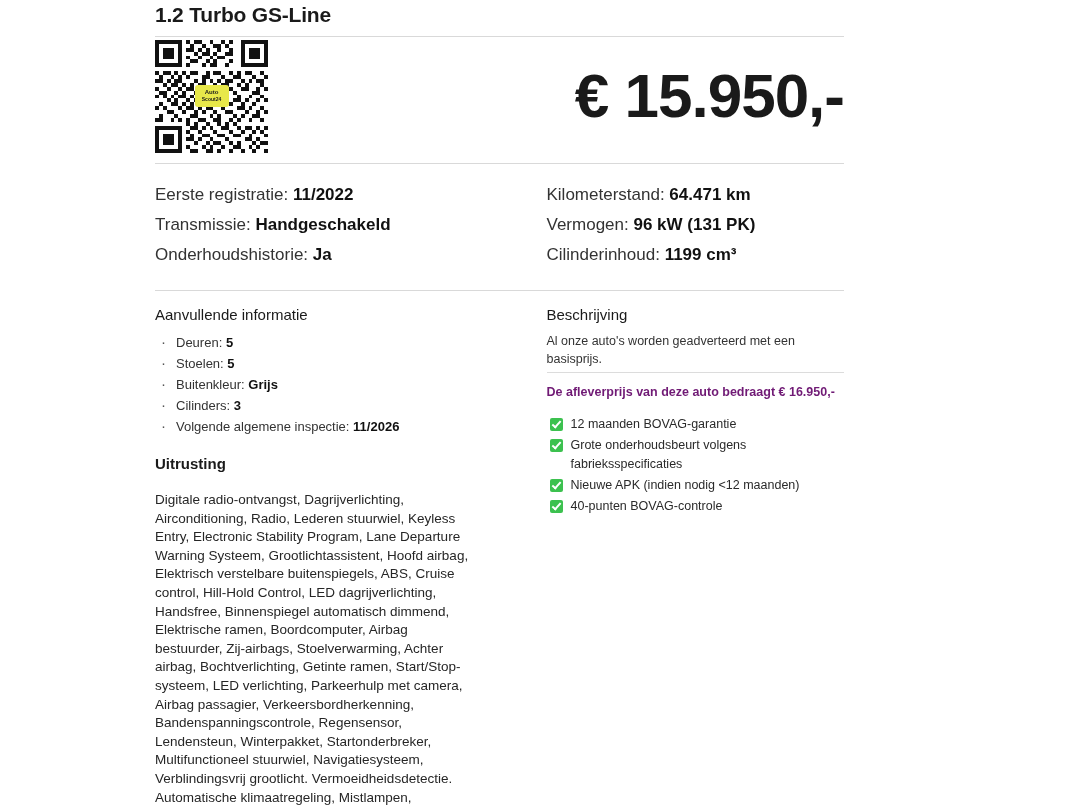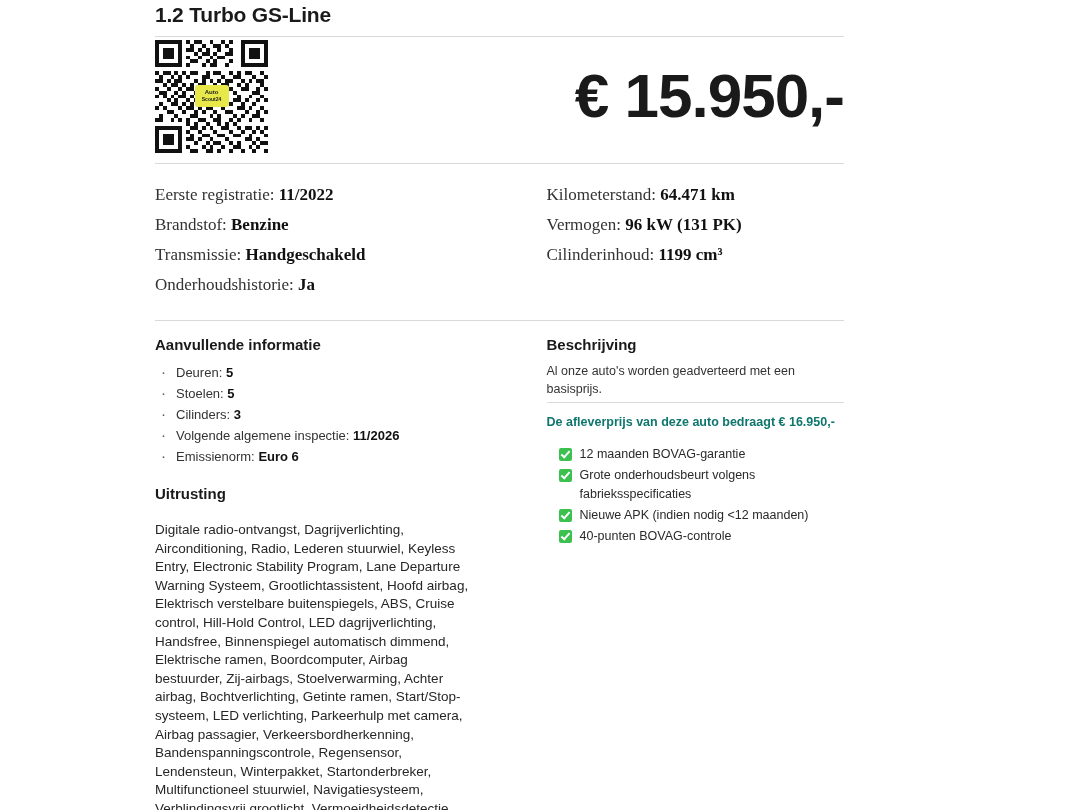--- a/index.html
+++ b/index.html
@@ -90,21 +90,20 @@
   }
   
   .specs {
     display: flex;
     padding-top: 16px;
     padding-bottom: 12px;
   }
   .spec-col {
     width: 50%;
     box-sizing: border-box;
-    font-family: Liberation Serif, serif;
   }
   .spec-col.right { padding-left: 47px; }
   .spec-line {
     font-size: 17px;
     line-height: 30px;
     color: #333;
     white-space: nowrap;
   }
   .spec-line .v {
     font-weight: bold;
@@ -120,21 +119,21 @@
     box-sizing: border-box;
     padding-right: 25px;
   }
   .col-right {
     width: 50%;
     box-sizing: border-box;
     padding-left: 47px;
   }
   .h-sec {
     font-size: 15px;
-    font-weight: bold;
+    font-weight: normal;
     margin-bottom: 9px;
   }
   .bullets {
     list-style: none;
     margin: 0 0 0 4px;
     padding: 0;
   }
   .bullets li {
     font-size: 13px;
     line-height: 21px;
@@ -171,26 +170,26 @@
     color: #333;
     margin-bottom: 4px;
   }
   .rule-light {
     border-top: 1px solid #dcdcdc;
     margin: 0 0 12px 0;
   }
   .offer-line {
     font-size: 12.5px;
     font-weight: bold;
-    color: #0f766e;
+    color: #701a75;
     margin-bottom: 16px;
   }
   .check-list {
     list-style: none;
-    margin: 12px;
+    margin: 3px;
     padding: 0;
   }
   .check-list li {
     display: flex;
     align-items: flex-start;
     font-size: 12.5px;
     line-height: 19px;
     color: #2a2a2a;
     margin-bottom: 2px;
   }
@@ -470,24 +469,20 @@
 
   <div class="rule"></div>
 
   <div class="specs">
     <div class="spec-col left">
       <div class="spec-line">
         <span>Eerste registratie:</span>
         <span class="v">11/2022</span>
       </div>
       <div class="spec-line">
-        <span>Brandstof:</span>
-        <span class="v">Benzine</span>
-      </div>
-      <div class="spec-line">
         <span>Transmissie:</span>
         <span class="v">Handgeschakeld</span>
       </div>
       <div class="spec-line">
         <span>Onderhoudshistorie:</span>
         <span class="v">Ja</span>
       </div>
     </div>
     <div class="spec-col right">
       <div class="spec-line">
@@ -513,30 +508,30 @@
       <ul class="bullets">
         <li>
           <span>Deuren:</span>
           <span class="v">5</span>
         </li>
         <li>
           <span>Stoelen:</span>
           <span class="v">5</span>
         </li>
         <li>
+          <span>Buitenkleur:</span>
+          <span class="v">Grijs</span>
+        </li>
+        <li>
           <span>Cilinders:</span>
           <span class="v">3</span>
         </li>
         <li>
           <span>Volgende algemene inspectie:</span>
           <span class="v">11/2026</span>
-        </li>
-        <li>
-          <span>Emissienorm:</span>
-          <span class="v">Euro 6</span>
         </li>
       </ul>
 
       <div class="h-sec2">Uitrusting</div>
       <div class="equip">Digitale radio-ontvangst, Dagrijverlichting, Airconditioning, Radio, Lederen stuurwiel, Keyless Entry, Electronic Stability Program, Lane Departure Warning Systeem, Grootlichtassistent, Hoofd airbag, Elektrisch verstelbare buitenspiegels, ABS, Cruise control, Hill-Hold Control, LED dagrijverlichting, Handsfree, Binnenspiegel automatisch dimmend, Elektrische ramen, Boordcomputer, Airbag bestuurder, Zij-airbags, Stoelverwarming, Achter airbag, Bochtverlichting, Getinte ramen, Start/Stop-systeem, LED verlichting, Parkeerhulp met camera, Airbag passagier, Verkeersbordherkenning, Bandenspanningscontrole, Regensensor, Lendensteun, Winterpakket, Startonderbreker, Multifunctioneel stuurwiel, Navigatiesysteem, Verblindingsvrij grootlicht. Vermoeidheidsdetectie. Automatische klimaatregeling, Mistlampen, Lichtsensor, Stuurwielverwarming, Lichtmetalen velgen, Bluetooth, Botswaarschuwing</div>
     </div>
 
     <div class="col-right">
       <div class="h-sec">Beschrijving</div>
       <div class="desc-text">Al onze auto's worden geadverteerd met een basisprijs.</div>

